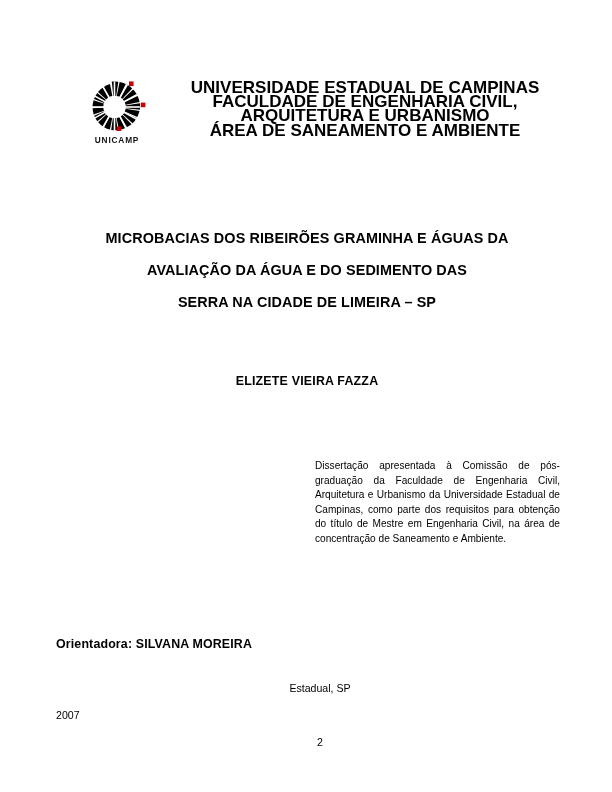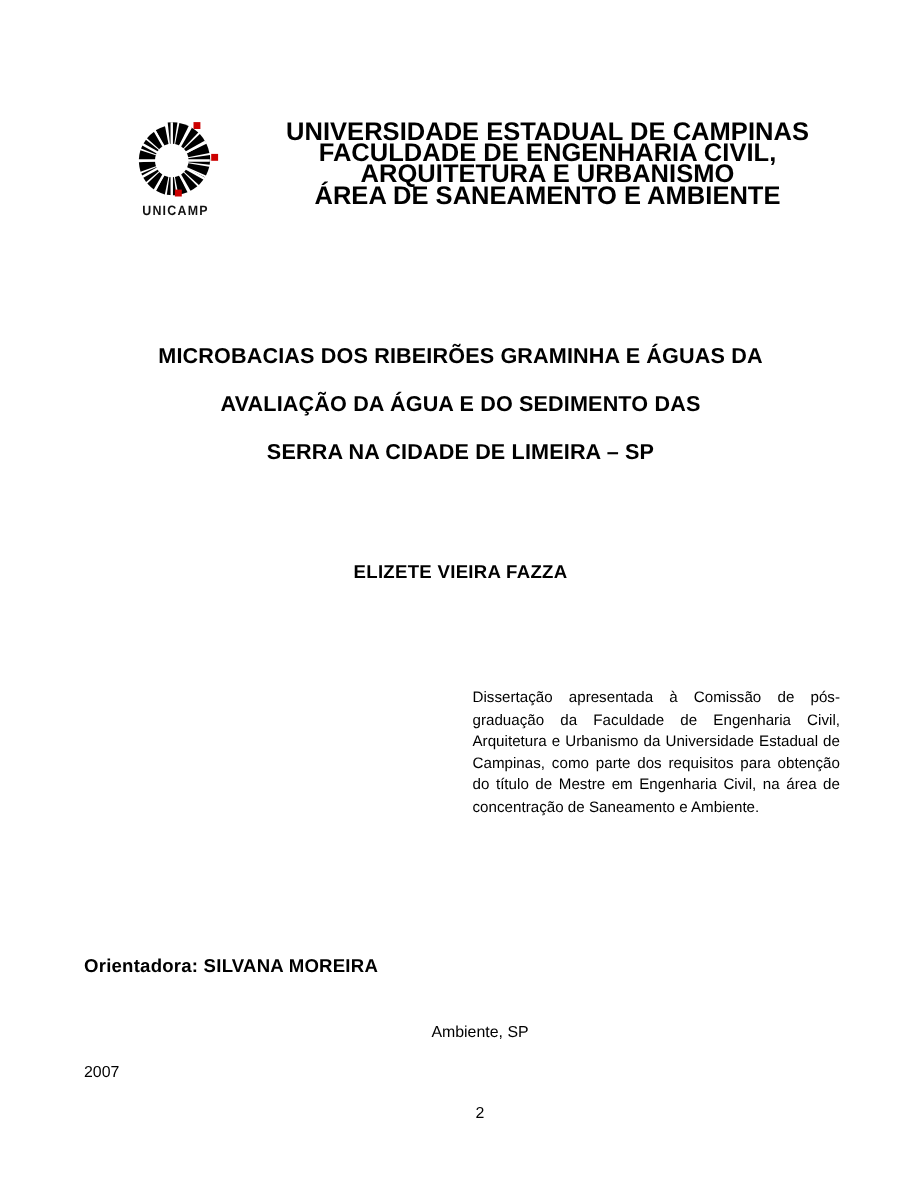--- a/index.html
+++ b/index.html
@@ -222,17 +222,17 @@
     <div>AVALIAÇÃO DA ÁGUA E DO SEDIMENTO DAS</div>
     <div>SERRA NA CIDADE DE LIMEIRA – SP</div>
   </div>
 
   <div class="author-block">ELIZETE VIEIRA FAZZA</div>
 
   <div class="note-block">Dissertação apresentada à Comissão de pós-graduação da Faculdade de Engenharia Civil, Arquitetura e Urbanismo da Universidade Estadual de Campinas, como parte dos requisitos para obtenção do título de Mestre em Engenharia Civil, na área de concentração de Saneamento e Ambiente.</div>
 
   <div class="advisor-block">Orientadora: SILVANA MOREIRA</div>
 
-  <div class="footer-city">Ambiente, SP</div>
+  <div class="footer-city">Estadual, SP</div>
   <div class="footer-year">2007</div>
   <div class="page-number">2</div>
 
 </div>
 
 </body></html>

